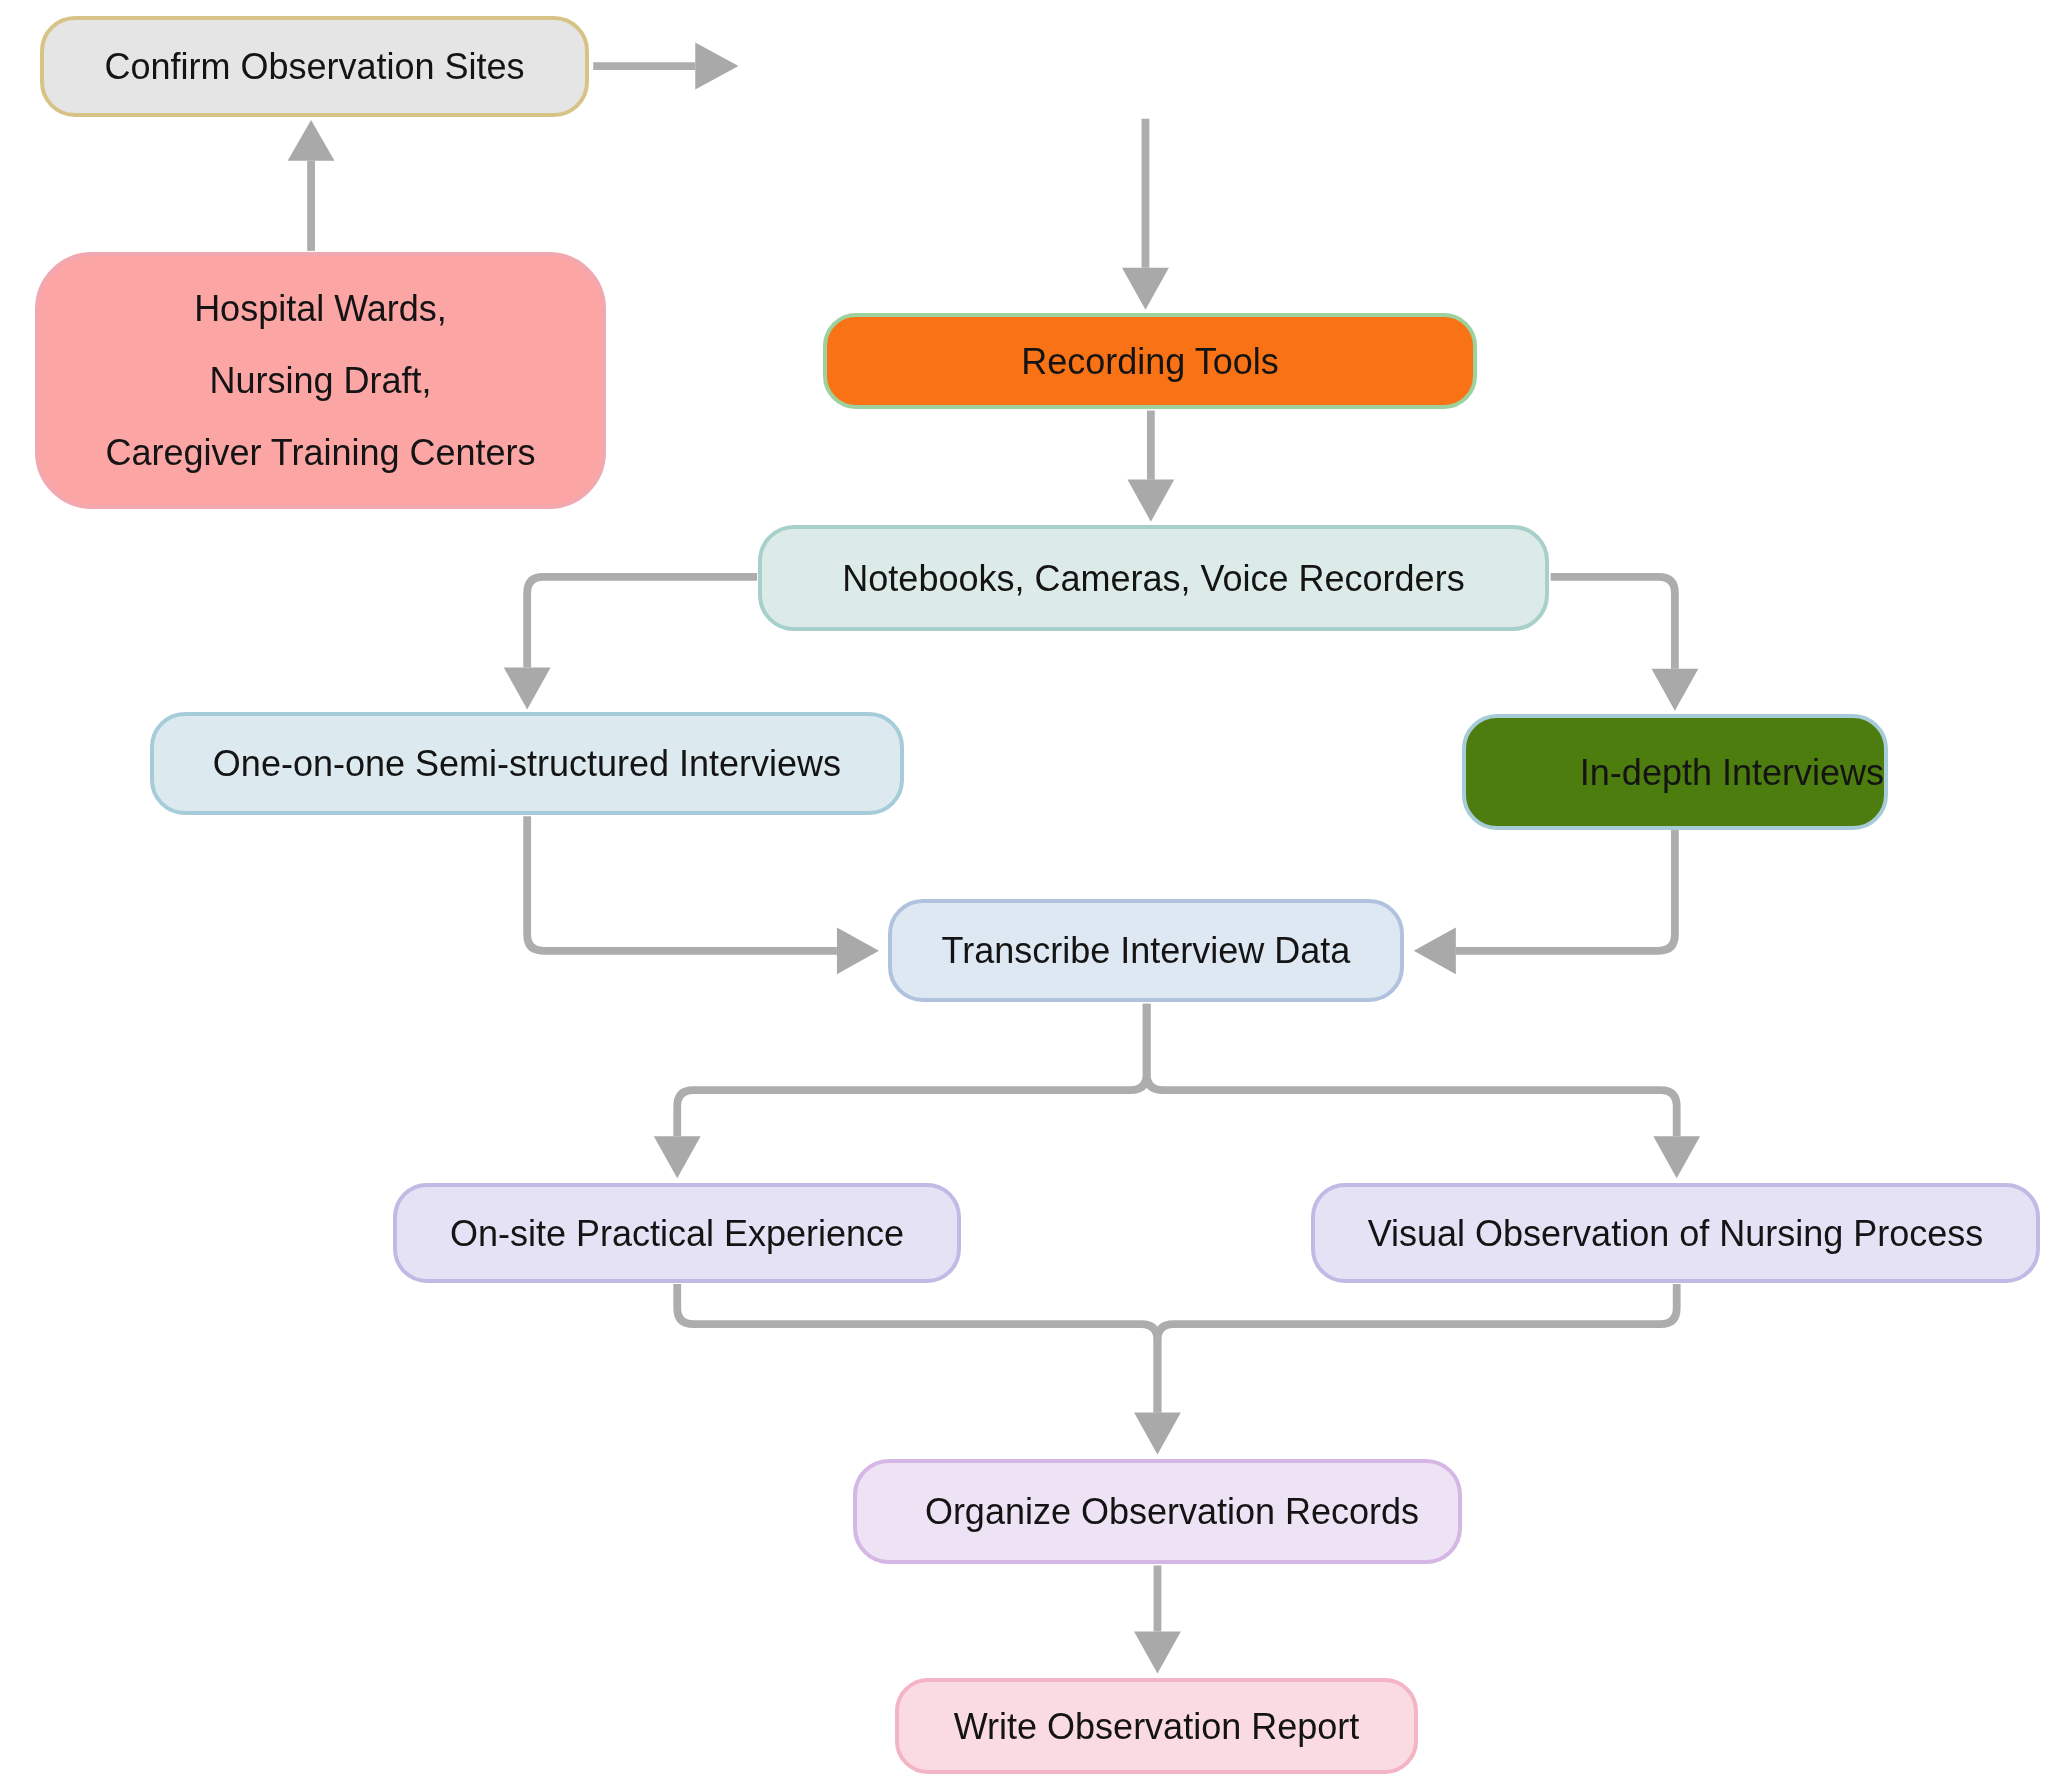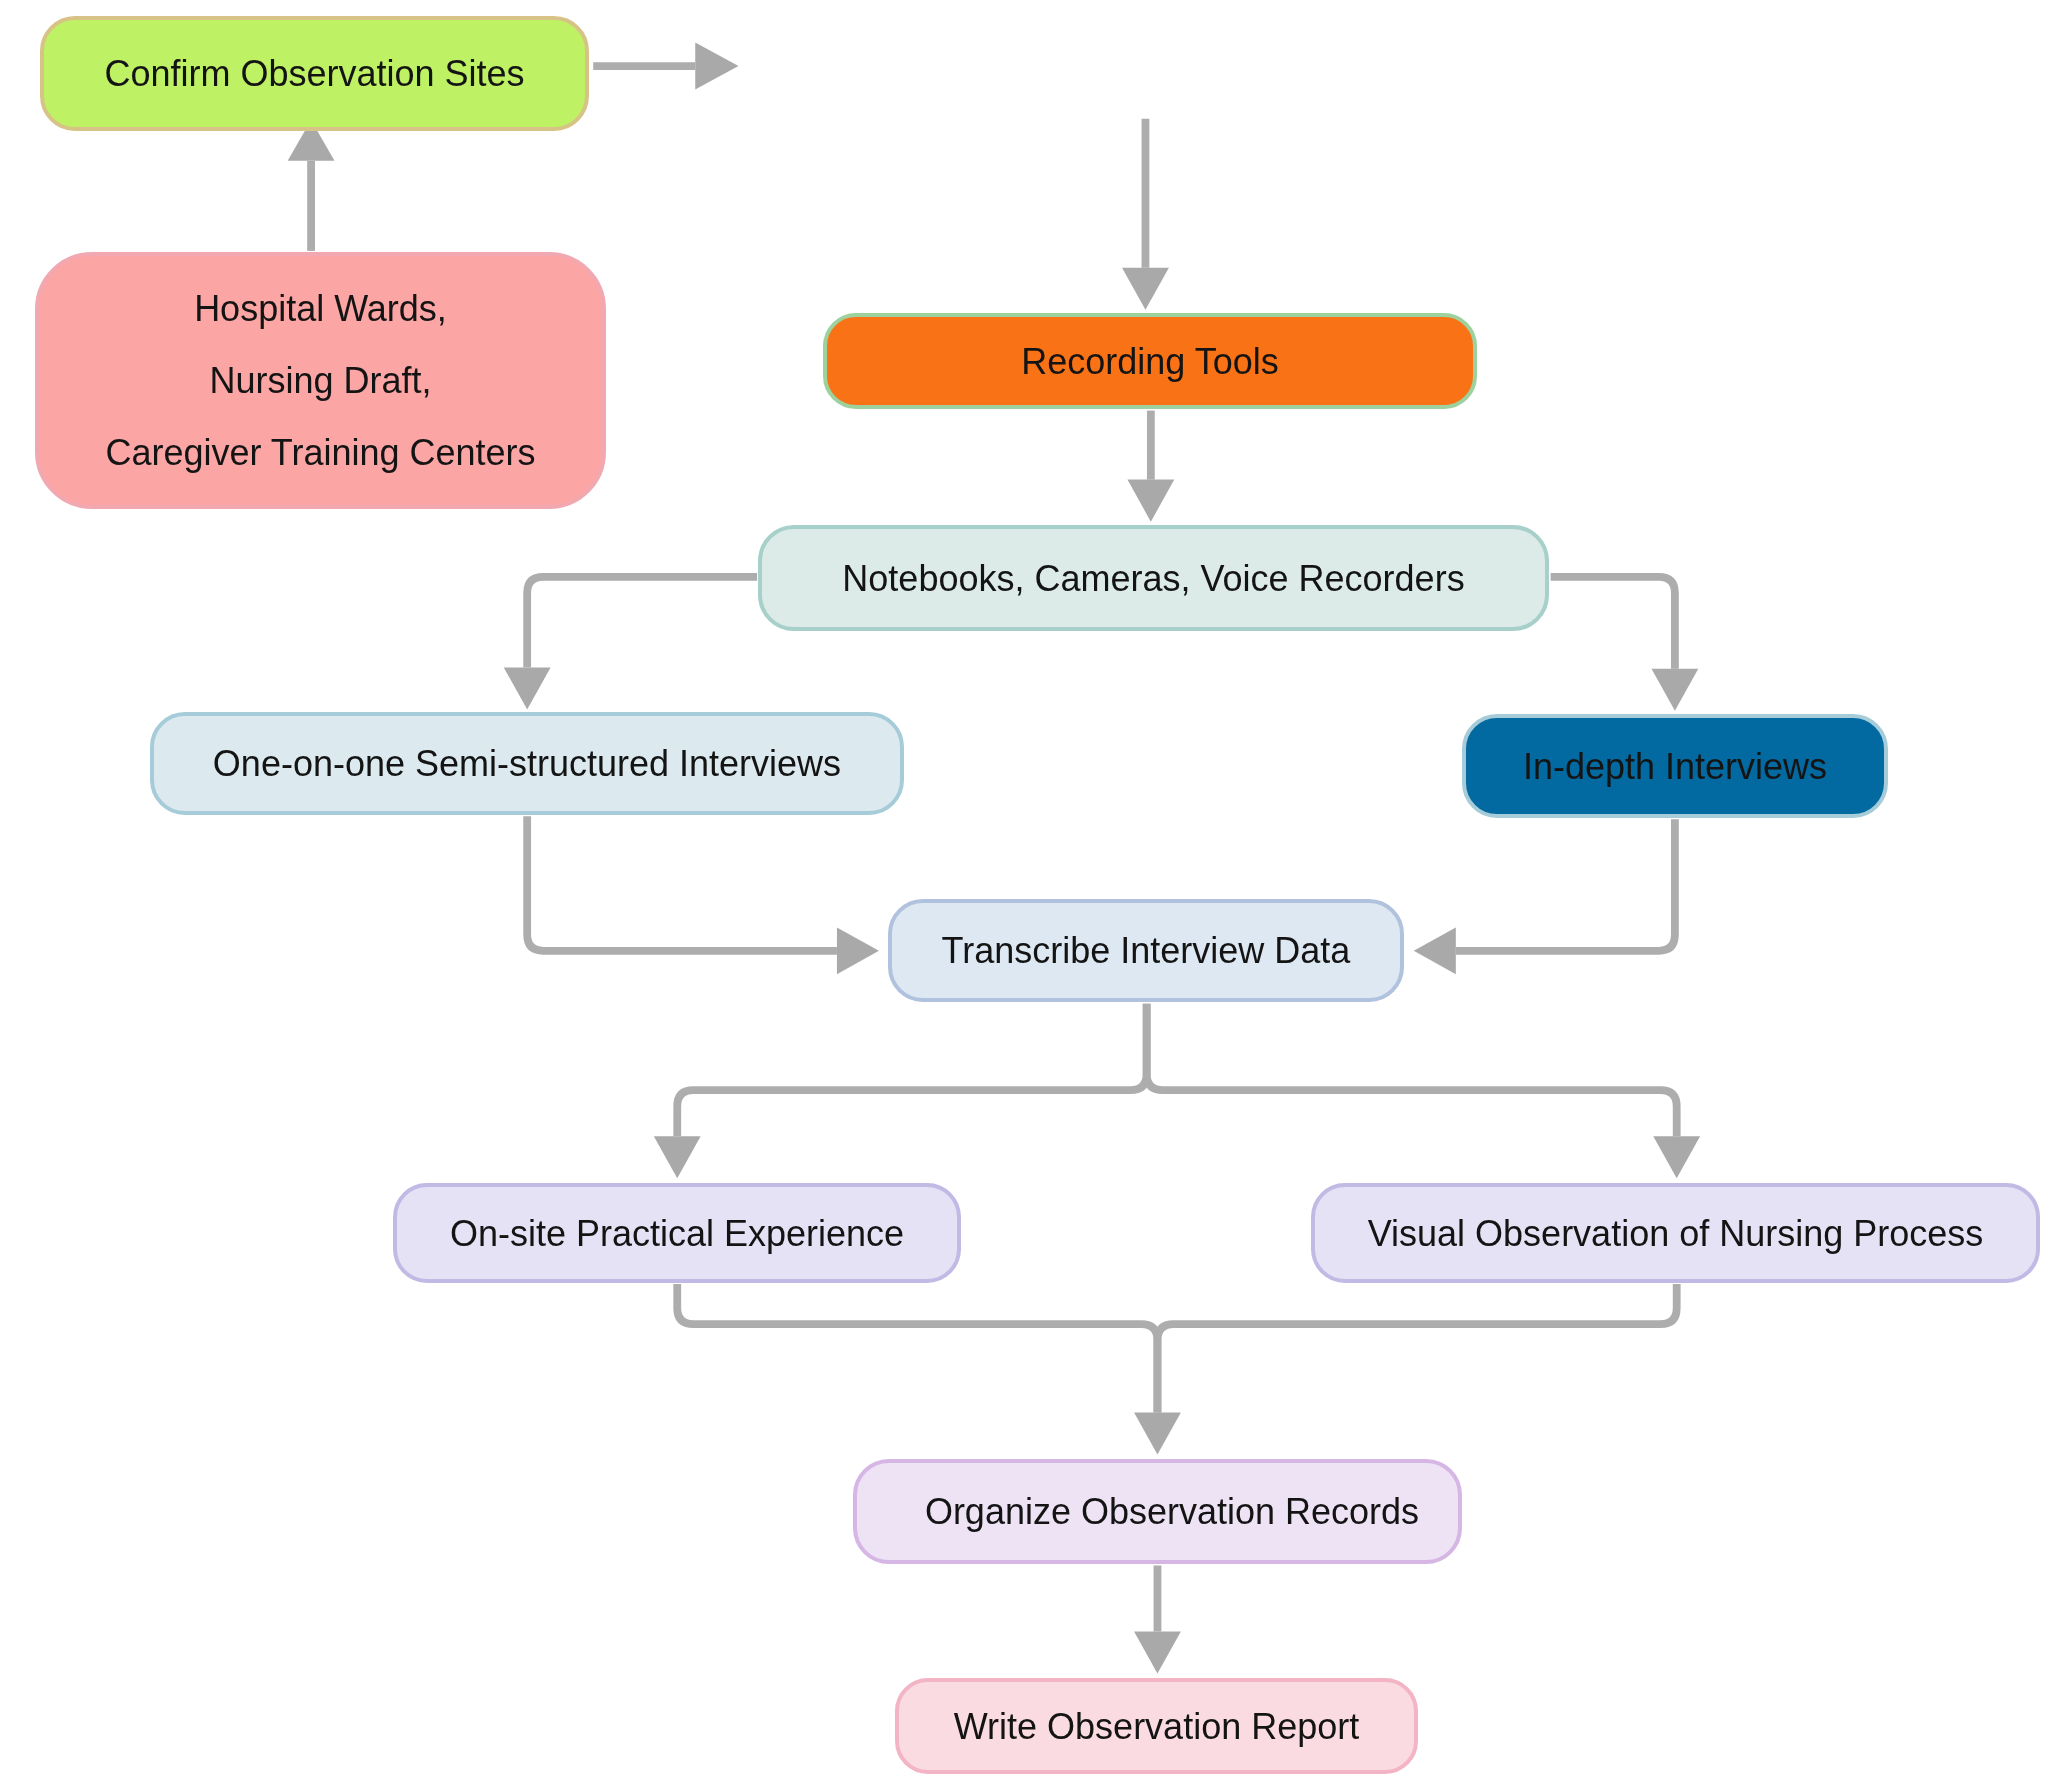--- a/index.html
+++ b/index.html
@@ -31,27 +31,27 @@
     justify-content: center;
     text-align: center;
     font-size: 36px;
     line-height: 1.25;
     color: #141414;
     border: 4.8px solid #999;
   }
   .node span { white-space: nowrap; display: block; }
 
   
-  #node-confirm    { left:40px;   top:15.6px;   width:549px;  height:115px; border-radius:35px; background:#bef264; border-color:#D8C387; }
+  #node-confirm    { left:40px;   top:15.6px;   width:549px;  height:101px; border-radius:35px; background:#e5e5e5; border-color:#D8C387; }
   #node-draft      { left:745px; top:17px;   width:800px; height:101px; border-radius:35px; background:#F2EDDB; border-color:#D8C387; }
   #node-hospital   { left:35px;   top:252px;  width:571px;  height:257px; border-radius:57px; background:#fca5a5; border-color:#F2A8B0; line-height:2.0; }
   #node-recording  { left:823px; top:313px;  width:654px; height:96px; border-radius:33px; background:#f97316; border-color:#9DD19D; }
   #node-notebooks  { left:758px; top:525px;  width:791px; height:106px; border-radius:36px; background:#DCEBE8; border-color:#A6D0C9; }
   #node-one-on-one { left:150px;  top:712px; width:754px; height:103px; border-radius:35px; background:#DCEAF0; border-color:#A5CCD8; }
-  #node-in-depth   { left:1462px; top:714px; width:426px;  height:104px; border-radius:35px; background:#0369a1; border-color:#A5CCD8; }
+  #node-in-depth   { left:1462px; top:714px; width:426px;  height:116px; border-radius:35px; background:#4d7c0f; border-color:#A5CCD8;align-items:flex-end; }
   #node-transcribe { left:888px; top:899px; width:516px;  height:103px; border-radius:35px; background:#DDE8F2; border-color:#B0C2DD; }
   #node-onsite     { left:393px;  top:1183px; width:568px;  height:100px; border-radius:34px; background:#E4E2F4; border-color:#C0BAE5; }
   #node-visual     { left:1311px; top:1183px; width:729px; height:100px; border-radius:34px; background:#E4E2F4; border-color:#C0BAE5; }
   #node-organize   { left:853px; top:1459px; width:609px; height:105px; border-radius:36px; background:#EEE2F5; border-color:#D6B6E4;padding-left:29px; }
   #node-write      { left:895px; top:1678px; width:523px;  height:96px; border-radius:33px; background:#FBDBE2; border-color:#F3B4C5; }
 </style>
 </head>
 <body>
 
 <div id="canvas">

